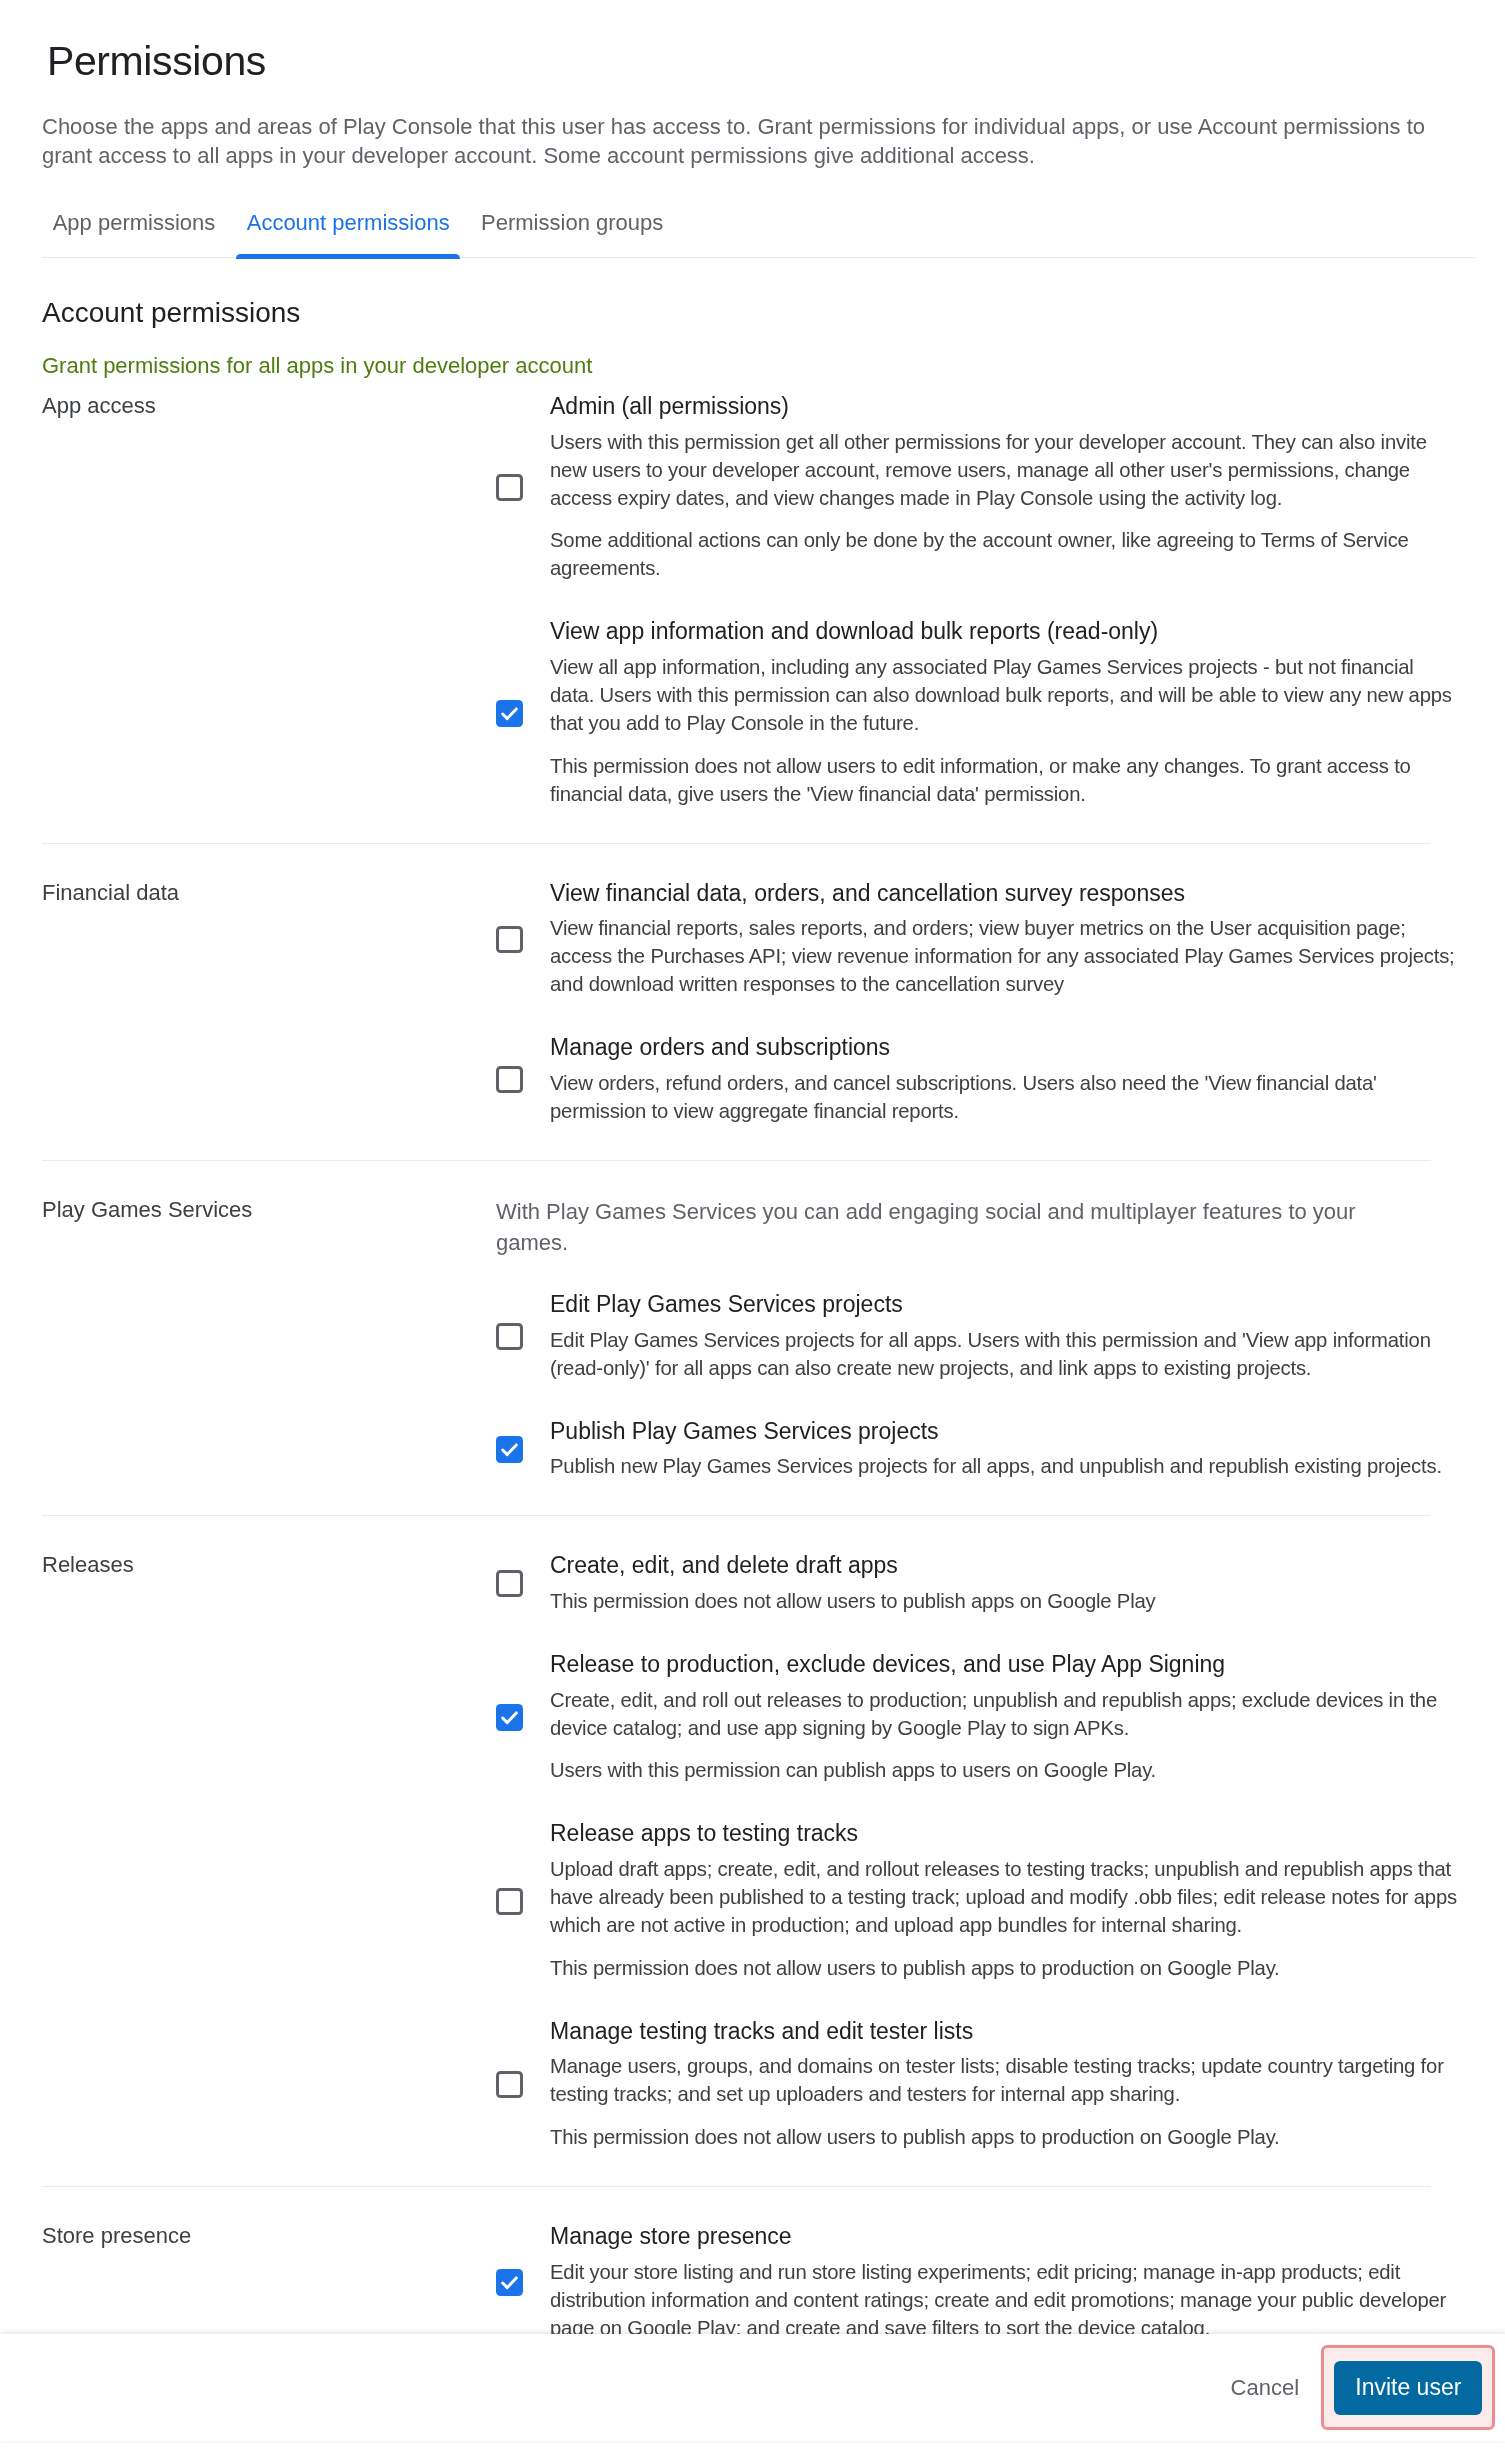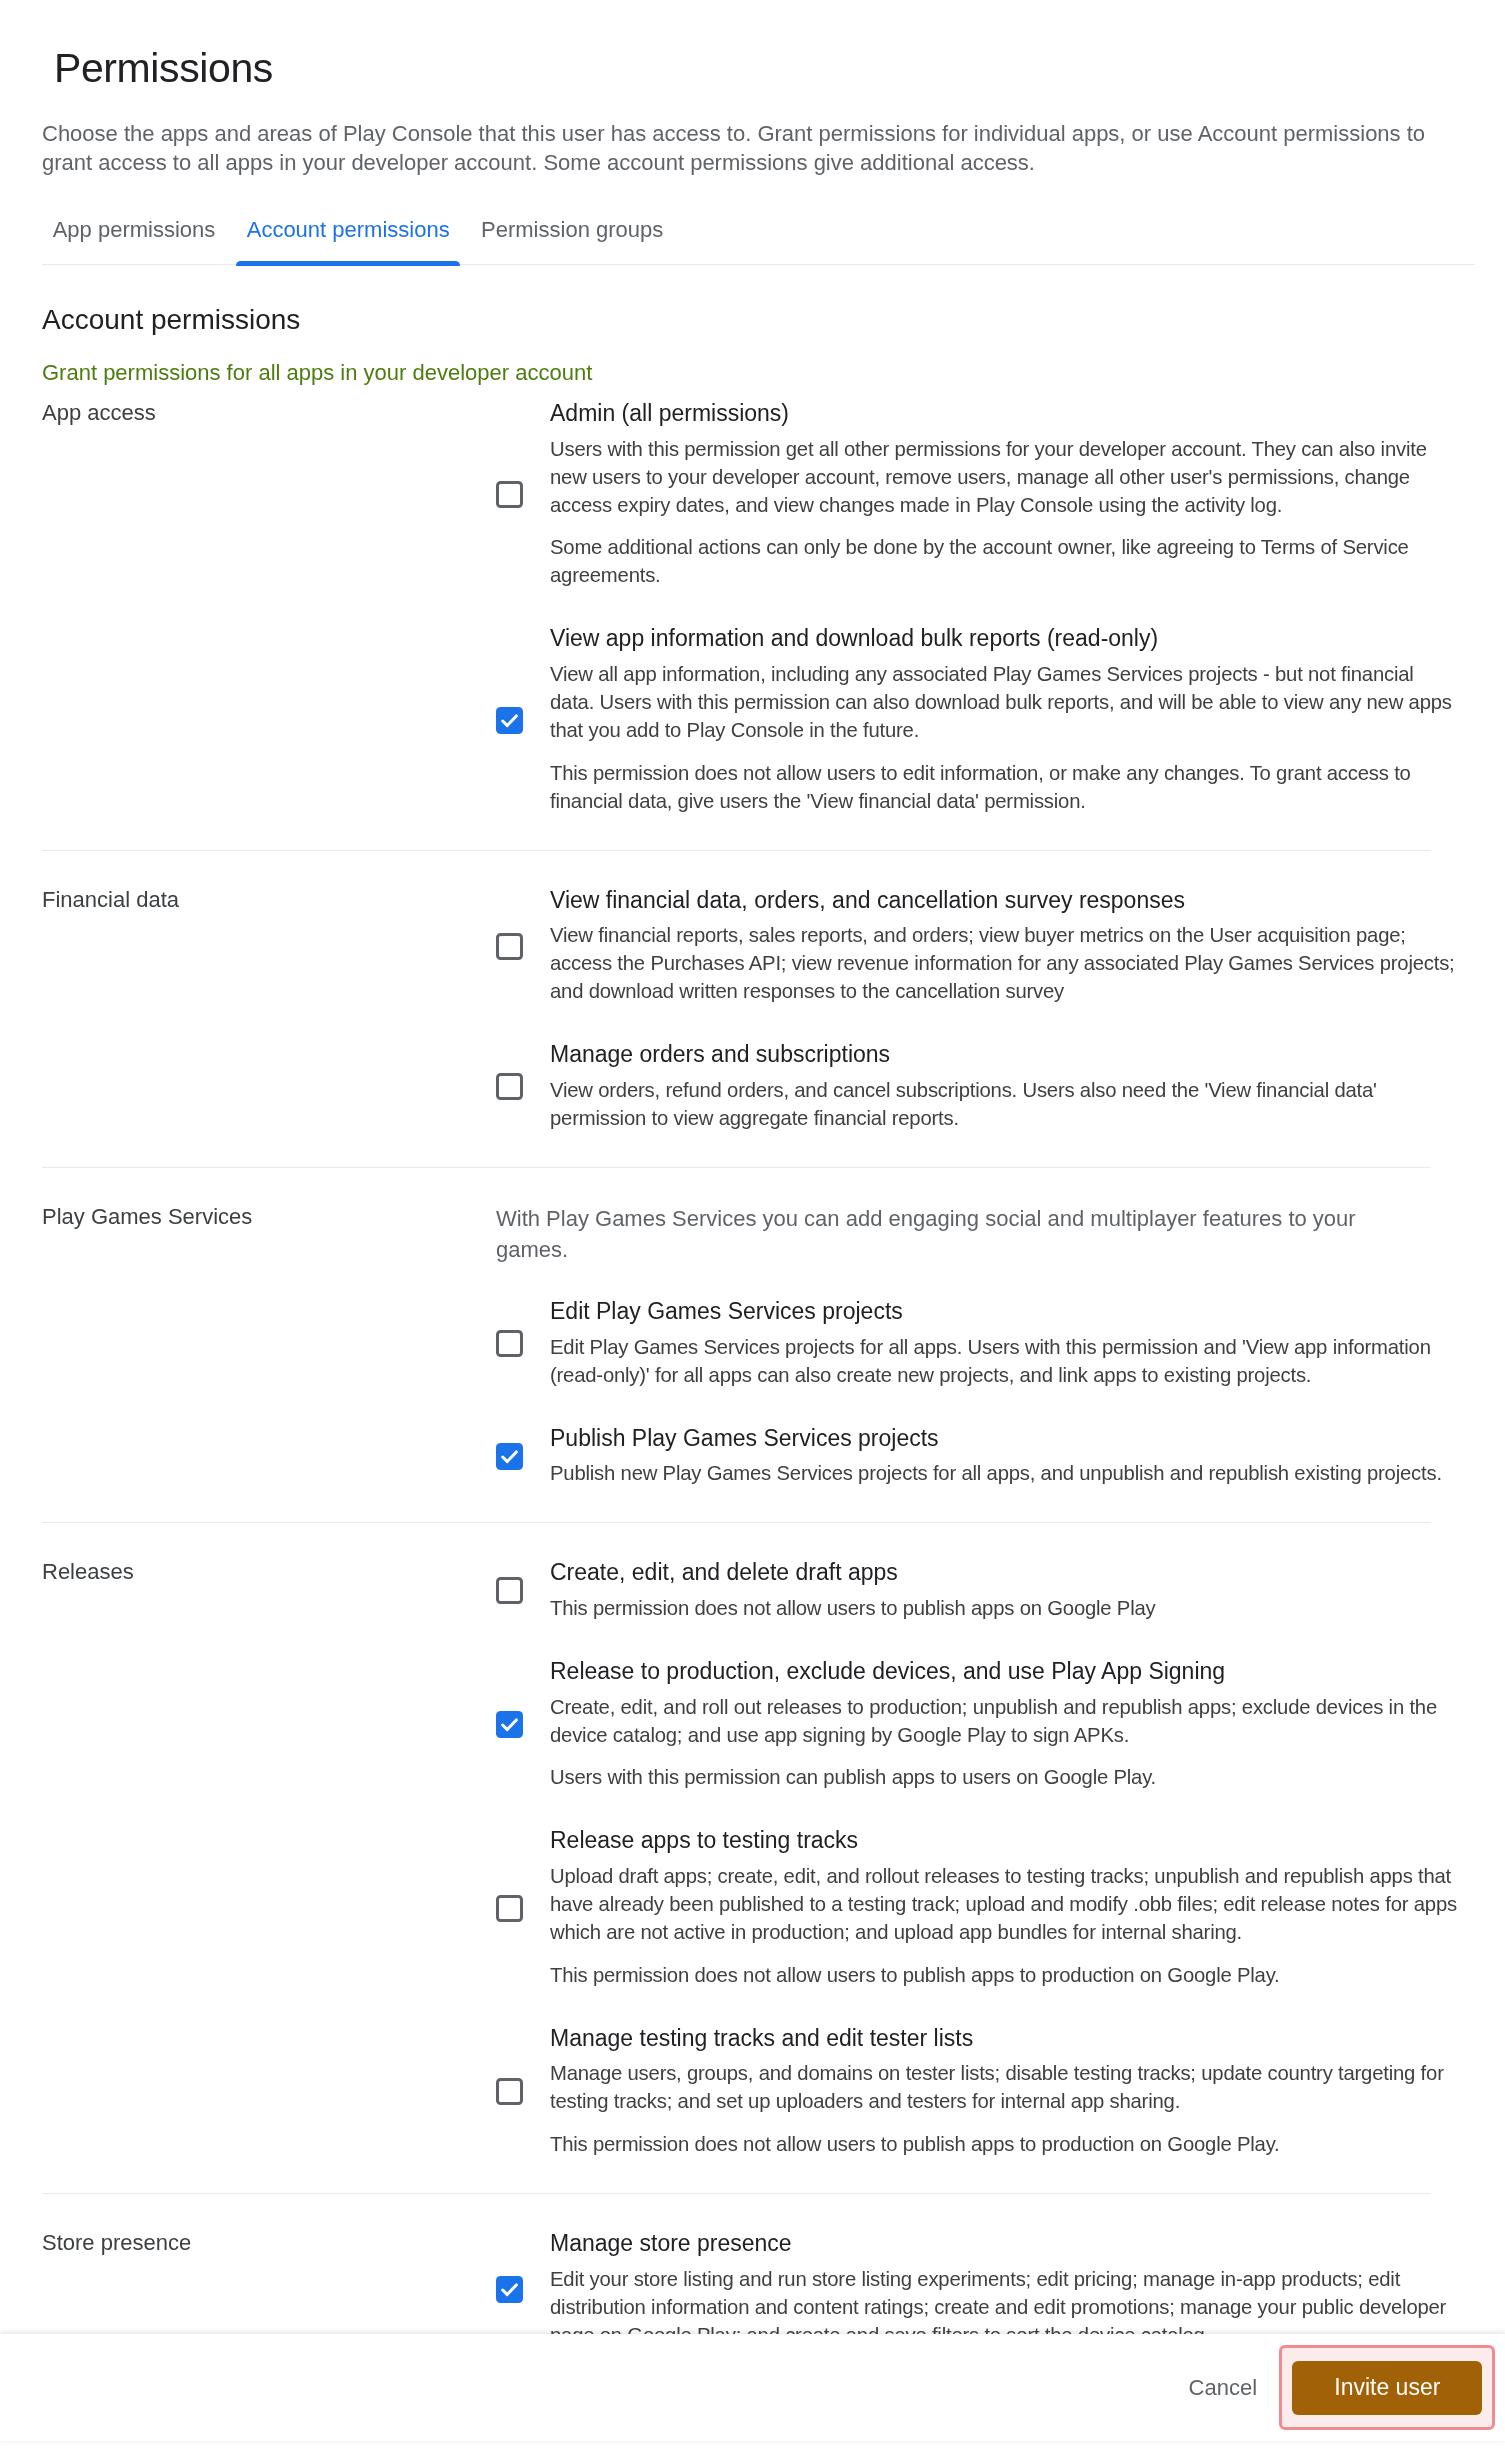--- a/index.html
+++ b/index.html
@@ -9,21 +9,21 @@
     width: 1506px;
     height: 2450px;
     overflow: hidden;
     background: #fff;
     font-family: "Liberation Sans", "DejaVu Sans", sans-serif;
     color: #202124;
   }
   .content { padding: 0 31px 0 42px; }
 
   h1.page-title {
-    margin: 12px; padding-top: 32px;
+    margin: 5px; padding-top: 32px;
     font-size: 41px; line-height: 49px;
     font-weight: 500; color: #202124;
     letter-spacing: -0.4px;
   }
   p.page-intro {
     margin: 26px 0 0;
     font-size: 22px; line-height: 29px;
     color: #5f6368; max-width: 1389px;
   }
 
@@ -141,22 +141,22 @@
     padding: 7.7px 12.3px;
     cursor: pointer;
   }
   .invite-highlight {
     border: 3.8px solid #ee8c91;
     background: #fcebeb;
     border-radius: 6.1px;
     padding: 12.3px 10px;
   }
   .invite-btn {
-    width: 190px; height: 54px;
-    background: #a16207;
+    width: 148px; height: 54px;
+    background: #0369a1;
     color: #fff;
     border: none; border-radius: 6.1px;
     font-family: inherit;
     font-size: 23px; font-weight: 500;
     display: flex; align-items: center; justify-content: center;
     cursor: pointer;
   }
 </style>
 </head>
 <body>

